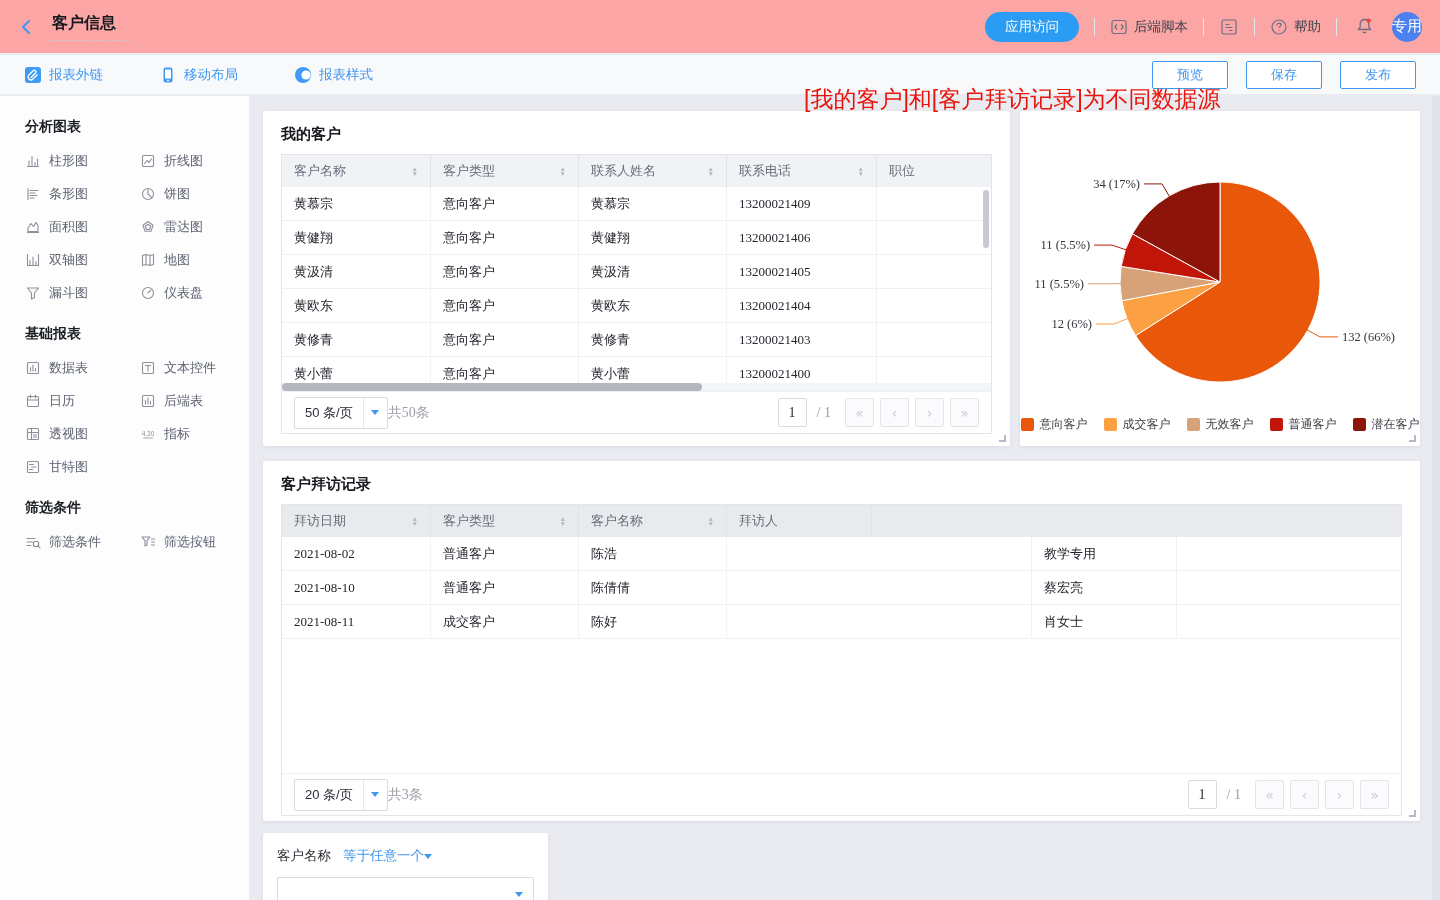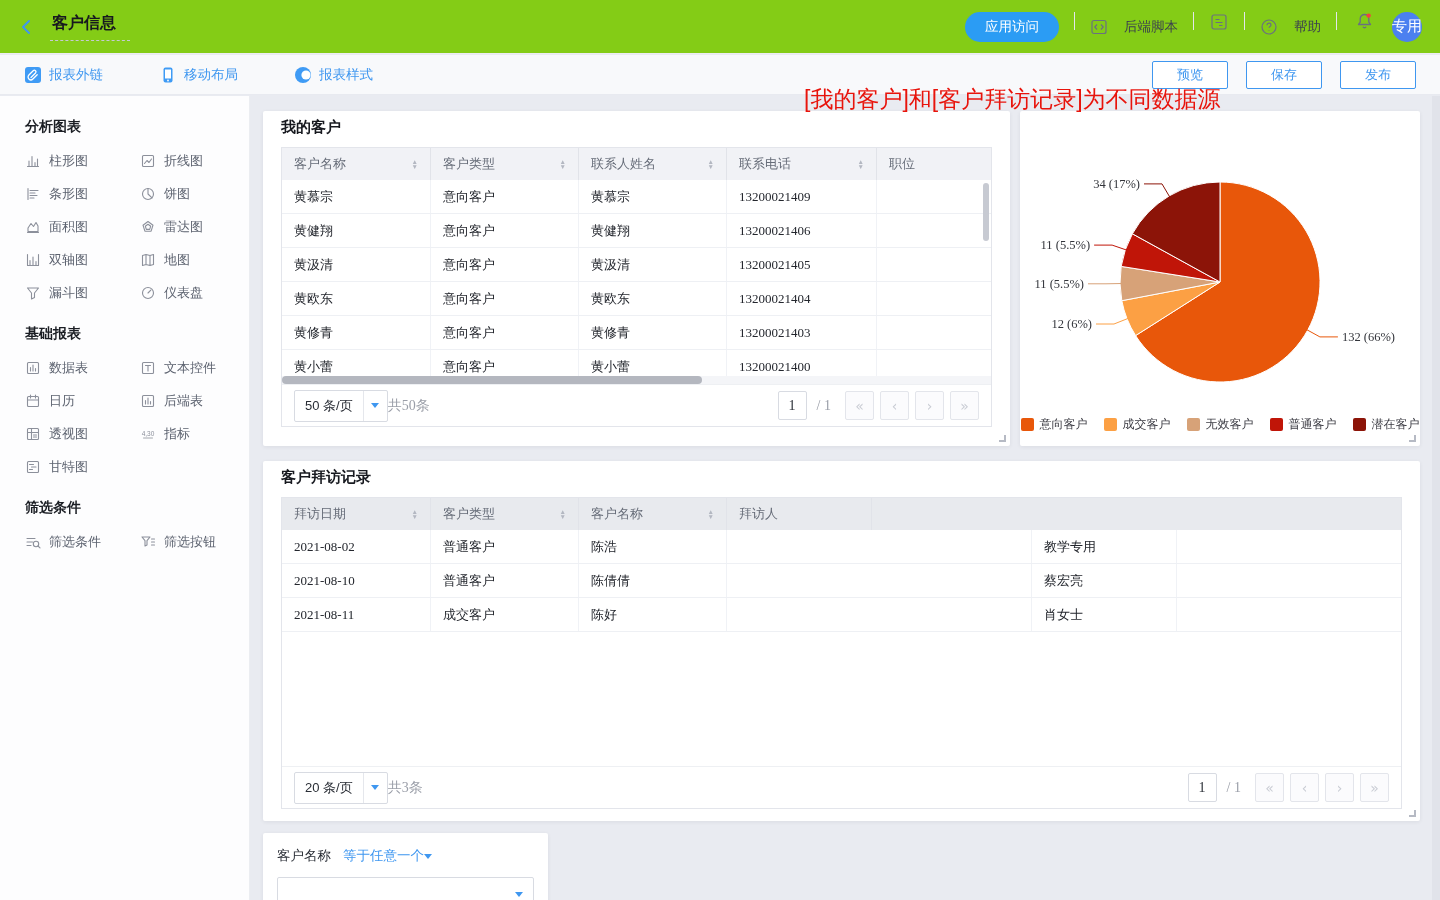--- a/index.html
+++ b/index.html
@@ -1,26 +1,26 @@
 <!DOCTYPE html>
 <html><head>
 <meta charset="utf-8">
 <style>
   *{box-sizing:border-box;margin:0;padding:0}
   html,body{width:1440px;height:900px;overflow:hidden}
   body{font-family:"Liberation Sans","DejaVu Sans",sans-serif;background:#e9ebf1;color:#333;position:relative;font-size:13px}
   
-  .app-header{position:absolute;left:0;top:0;width:1440px;height:54px;background:#84cc16;border-bottom:1px solid #ededf2;display:flex;align-items:center;justify-content:space-between;padding:0 18px;z-index:6}
+  .app-header{position:absolute;left:0;top:0;width:1440px;height:54px;background:#fca5a5;border-bottom:1px solid #ededf2;display:flex;align-items:center;justify-content:space-between;padding:0 18px;z-index:6}
   .hleft{display:flex;align-items:center;gap:14px}
   .title-wrap{border-bottom:1px dashed #c6cad2;padding:1px 14px 6px 2px}
   .page-title{font-size:16px;font-weight:bold;color:#17191f}
-  .hright{display:flex;}
+  .hright{display:flex;align-items:center}
   .pill-btn{background:#2b9cf4;color:#fff;border:none;border-radius:16px;height:30px;padding:0 20px;font-size:13.5px;cursor:pointer}
   .vdiv{width:1px;height:18px;background:#e4e6ec;margin:0 15px;display:inline-block}
-  .hbtn{display:inline-flex;align-items:center;gap:16px;color:#3c424d;font-size:13.5px;cursor:pointer}
+  .hbtn{display:inline-flex;align-items:center;gap:6px;color:#3c424d;font-size:13.5px;cursor:pointer}
   .gicon{color:#6a7080;display:inline-flex}
   .bell-wrap{position:relative;display:inline-flex;margin:0 18px 0 3px}
   .avatar{width:30px;height:30px;border-radius:50%;background:#4b80f0;color:#fff;font-size:15px;display:inline-flex;align-items:center;justify-content:center}
   
   .toolbar{position:absolute;left:0;top:55px;width:1440px;height:40px;background:#f8f9fb;border-bottom:1px solid #e8eaf0;display:flex;align-items:center;padding:0 24px;z-index:5}
   .tb-item{display:inline-flex;align-items:center;gap:7px;color:#3f97f0;font-size:13.5px;margin-right:56px;cursor:pointer}
   .tb-right{margin-left:auto;display:flex;gap:18px}
   .line-btn{width:76px;height:28px;border:1px solid #3f97f0;background:#fff;color:#3f97f0;font-size:13px;border-radius:2px;cursor:pointer}
   
   .annotation{position:absolute;left:804px;top:84px;font-size:23px;font-weight:500;color:#e8140c;z-index:20;white-space:nowrap}
@@ -28,21 +28,21 @@
   .sidebar{position:absolute;left:0;top:96px;bottom:0;width:250px;background:#fdfdfe;border-right:1px solid #ebedf1;padding:22px 0 0 25px}
   .ssec{margin-bottom:16px}
   .ssec h3{font-size:14px;color:#1b1e24;margin-bottom:8px}
   .sgrid{display:grid;grid-template-columns:115px 1fr}
   .sitem{display:flex;align-items:center;gap:8px;height:33px;color:#5d6370;font-size:13px;cursor:pointer}
   .sicon{color:#8c909b;display:inline-flex}
   
   .canvas{position:absolute;left:250px;top:96px;right:0;bottom:0}
   .canvas-scrollbar{position:absolute;right:0;top:96px;bottom:0;width:8px;background:#e1e3ea;z-index:3}
   .card{position:absolute;background:#fff;border-radius:2px;box-shadow:0 1px 4px rgba(31,35,41,.07)}
-  .card-title{font-size:15px;font-weight:bold;color:#17191f;padding:7px 18px 10px}
+  .card-title{font-size:15px;font-weight:bold;color:#17191f;padding:14px 18px 10px}
   .rs-handle{position:absolute;right:4px;bottom:4px;width:7px;height:7px;border-right:2px solid #b6bac4;border-bottom:2px solid #b6bac4}
   
   .twrap{position:relative;margin:0 18px;border:1px solid #e3e5eb}
   .thead{display:flex;height:32px}
   .thead .th{display:flex;align-items:center;padding:0 12px;font-size:13px;color:#666c78;border-right:1px solid #e1e3e9}
   .thead .th:last-child{border-right:none}
   .thead-light .th{background:#f1f2f6}
   .thead-dark .th{background:#e8eaee}
   .sort{display:inline-flex;flex-direction:column;margin-left:auto;color:#b3b7c1;font-size:6.5px;line-height:5.5px;cursor:pointer}
   .tbody{overflow:hidden;position:relative}

